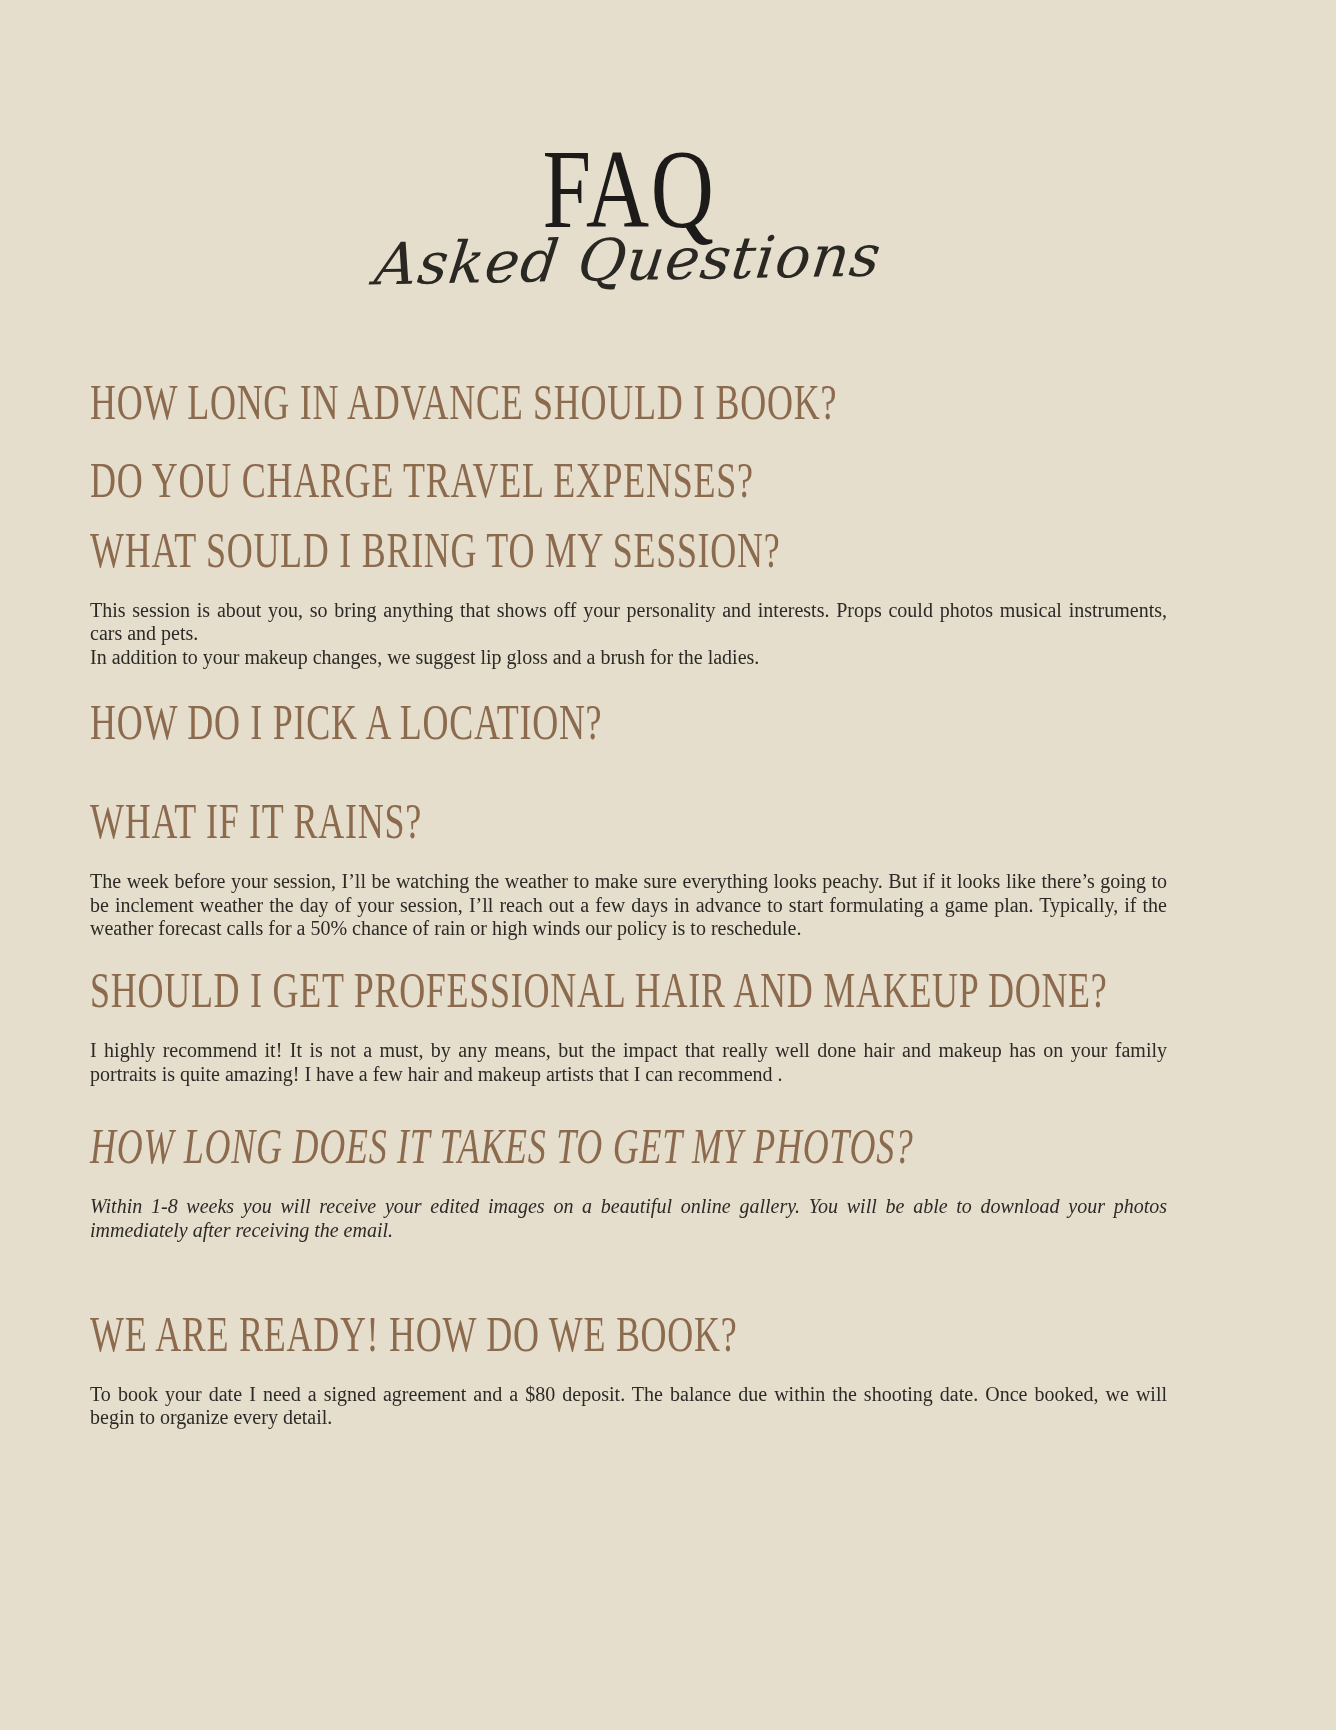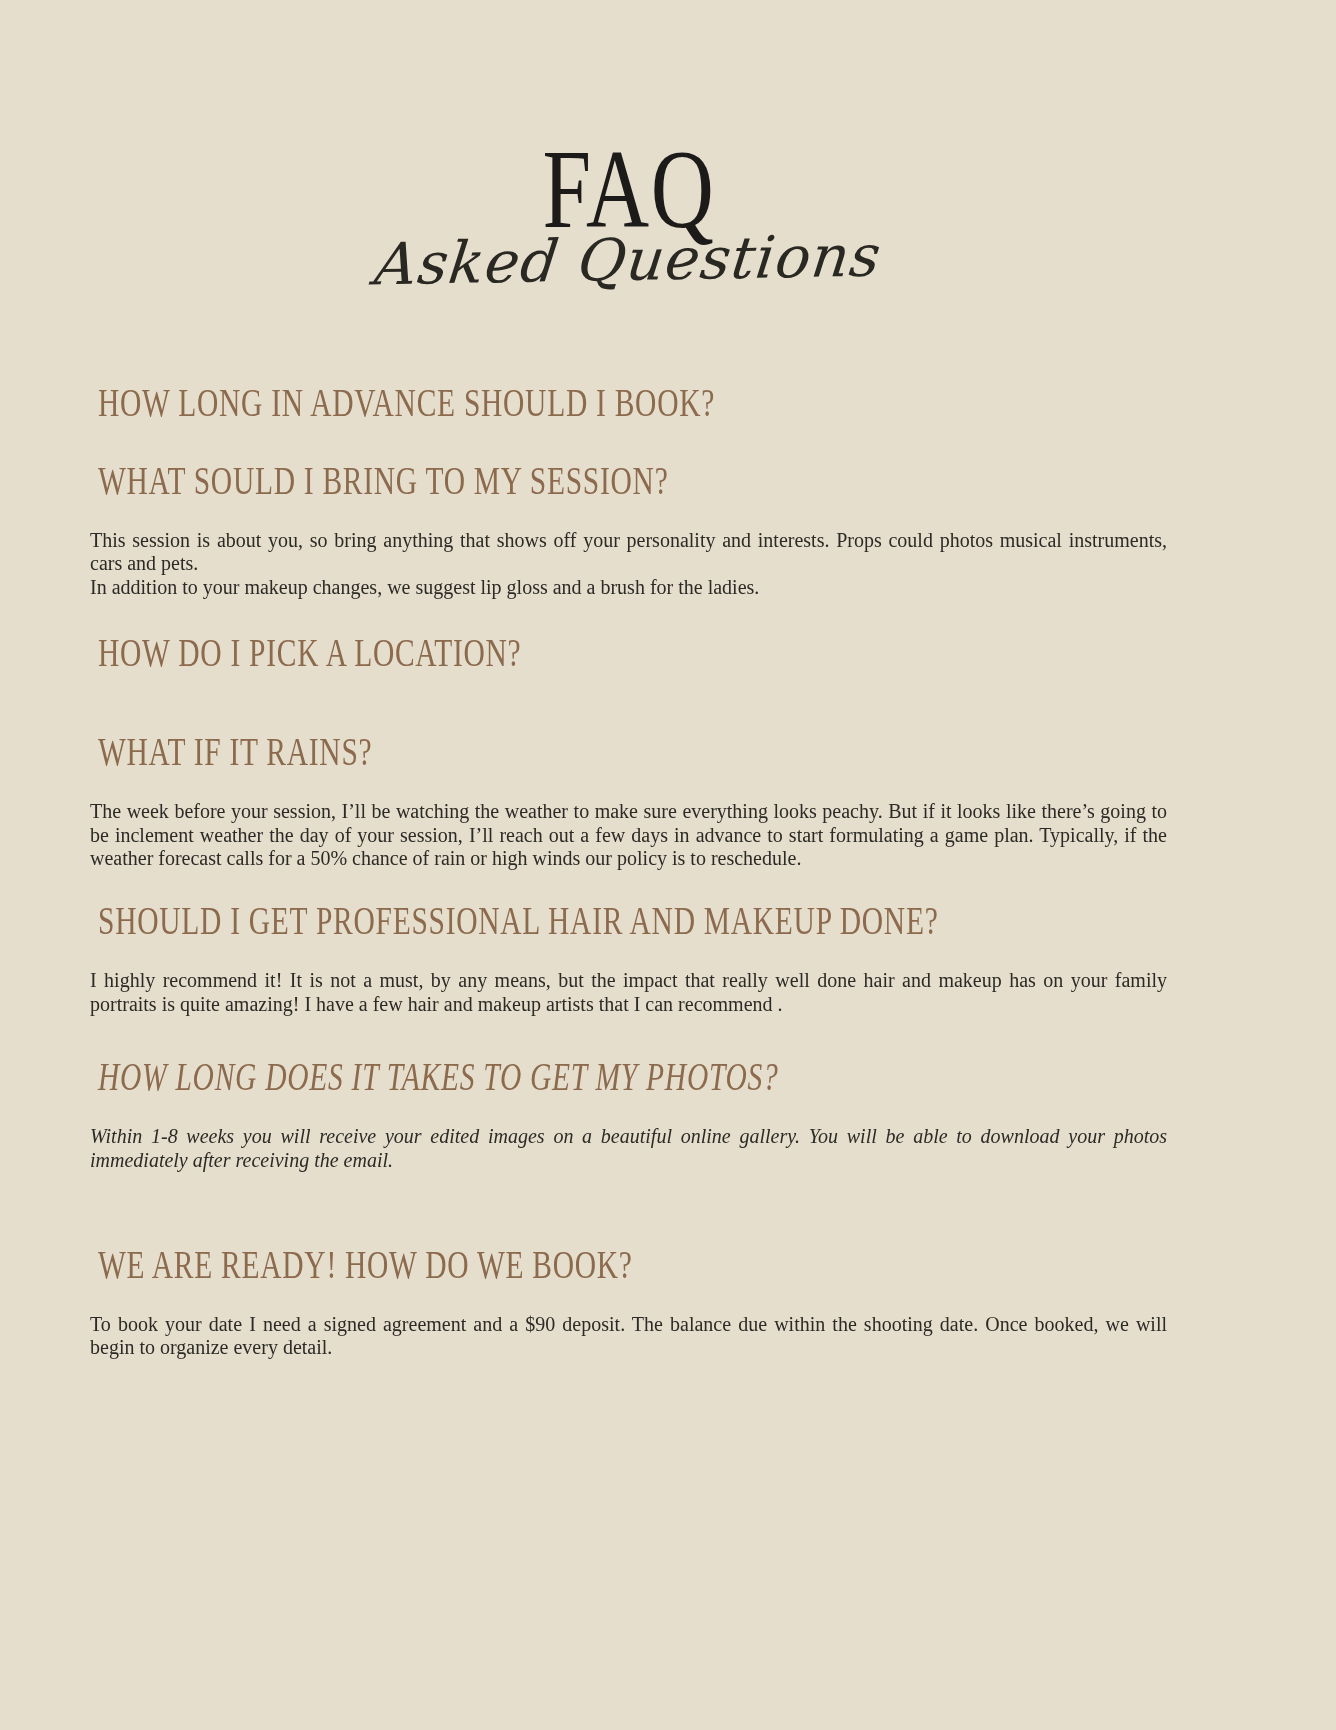--- a/index.html
+++ b/index.html
@@ -42,23 +42,23 @@
   .content { margin-top: 86px; }
   section { margin: 0; }
   .s2 { margin-top: 30px; }
   .s3 { margin-top: 24px; }
   .s4 { margin-top: 30px; }
   .s5 { margin-top: 53px; }
   .s6 { margin-top: 27px; }
   .s7 { margin-top: 37px; font-style: italic; }
   .s8 { margin-top: 69px; }
   h2 {
-    margin: 0 0 26px 8px;
+    margin: 0 0 26px 0;
     font-weight: 400;
-    font-size: 41px;
+    font-size: 50px;
     line-height: 46px;
     color: #8c6a4d;
     white-space: nowrap;
   }
   .s1 h2 { margin-bottom: 32px; }
   .s2 h2 { margin-bottom: 16px; }
   h2 .squeeze {
     display: inline-block;
     transform: scaleX(0.72);
     transform-origin: left center;
@@ -86,20 +86,21 @@
     </div>
   </div>
 
   <div class="content">
 
     <section class="s1">
       <h2><span class="squeeze">HOW LONG IN ADVANCE SHOULD I BOOK?</span></h2>
     </section>
 
     <section class="s2">
+      <h2><span class="squeeze">DO YOU CHARGE TRAVEL EXPENSES?</span></h2>
     </section>
 
     <section class="s3">
       <h2><span class="squeeze">WHAT SOULD I BRING TO MY SESSION?</span></h2>
       <p>This session is about you, so bring anything that shows off your personality and interests. Props could photos musical instruments, cars and pets.</p>
       <p>In addition to your makeup changes, we suggest lip gloss and a brush for the ladies.</p>
     </section>
 
     <section class="s4">
       <h2><span class="squeeze">HOW DO I PICK A LOCATION?</span></h2>
@@ -115,17 +116,17 @@
       <p>I highly recommend it!  It is not a must, by any means, but the impact that really well done hair and makeup has on your family portraits is quite amazing! I have a few hair and makeup artists that I can recommend .</p>
     </section>
 
     <section class="s7">
       <h2><span class="squeeze">HOW LONG DOES IT TAKES TO GET MY PHOTOS?</span></h2>
       <p>Within 1-8 weeks you will receive your edited images on a beautiful online gallery. You will be able to download your photos immediately after receiving the email.</p>
     </section>
 
     <section class="s8">
       <h2><span class="squeeze">WE ARE READY! HOW DO WE BOOK?</span></h2>
-      <p>To book your date I need a signed agreement and a $90 deposit. The balance due within the shooting date. Once booked, we will begin to organize every detail.</p>
+      <p>To book your date I need a signed agreement and a $80 deposit. The balance due within the shooting date. Once booked, we will begin to organize every detail.</p>
     </section>
 
   </div>
 </div>
 
 </body></html>

